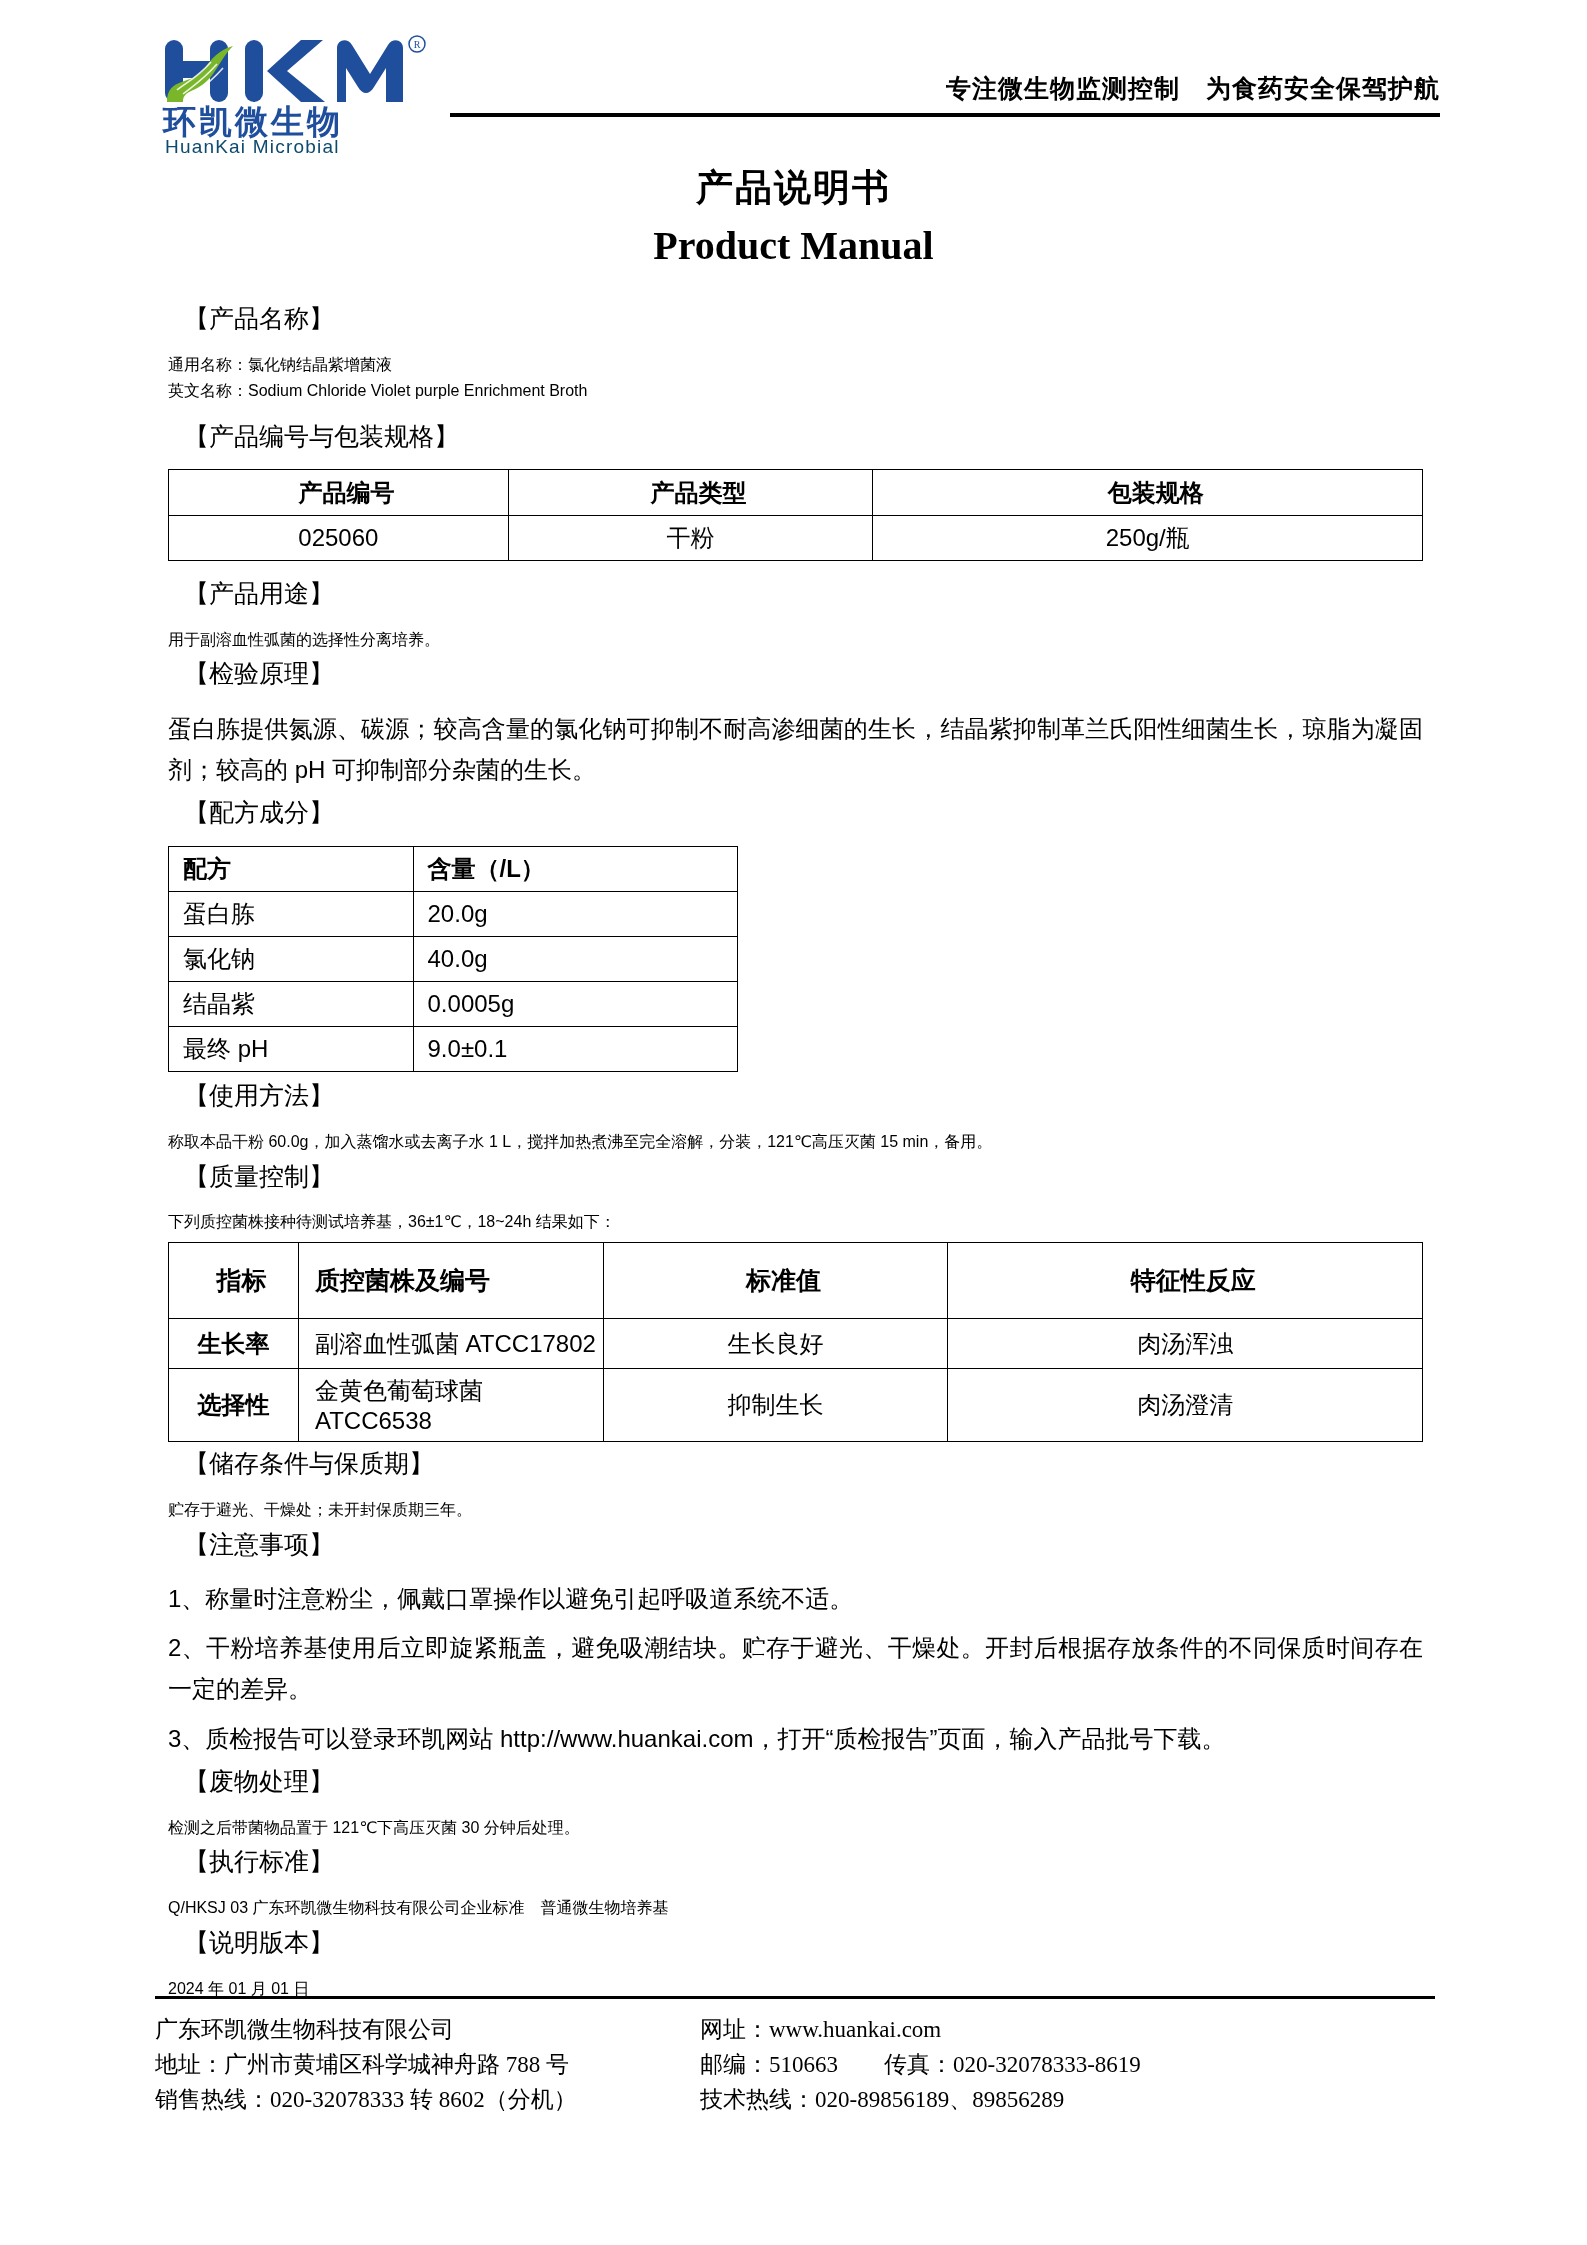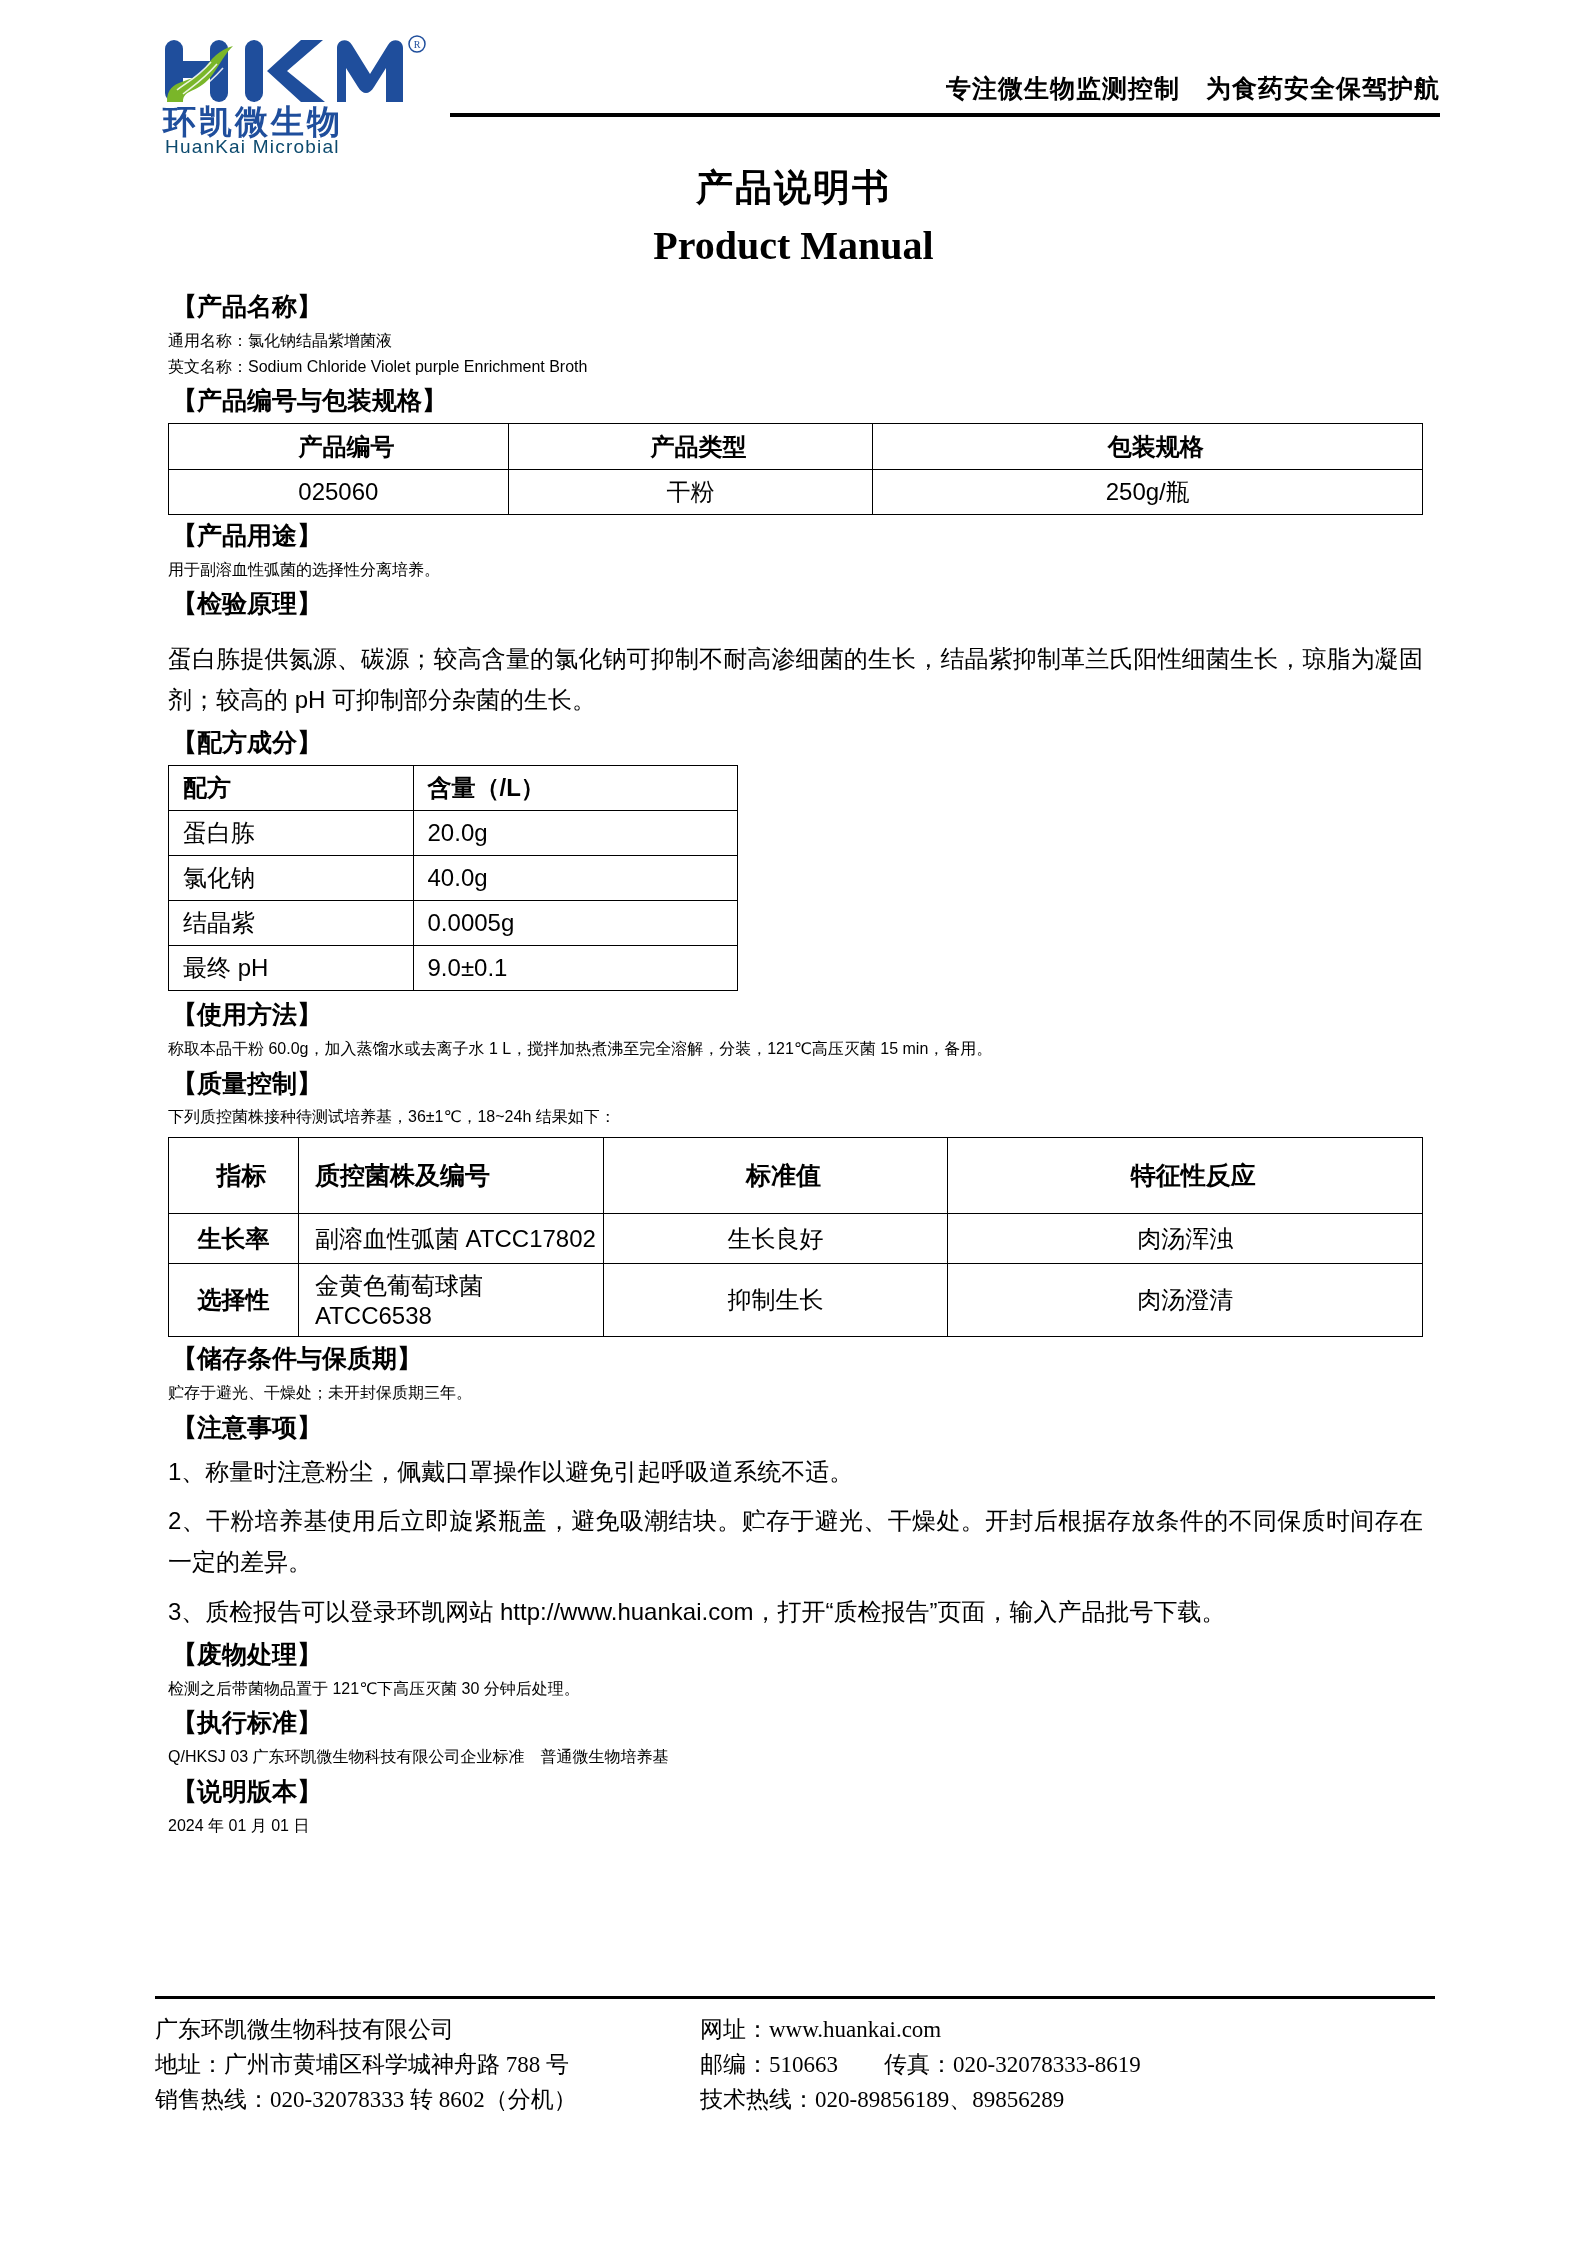--- a/index.html
+++ b/index.html
@@ -83,22 +83,22 @@
   
   .content {
     position: absolute;
     left: 168px;
     top: 286px;
     width: 1255px;
   }
 
   .sec-head {
     font-size: 25px;
-    font-weight: bold;
-    margin: 4px;
+    font-weight: normal;
+    margin: 16px;
     padding: 0;
     line-height: 1.35;
     font-family: "DejaVu Sans", "Liberation Sans", sans-serif;
     letter-spacing: 0px;
   }
   .body-line {
     font-size: 16px;
     line-height: 1.62;
     margin: 0;
     font-family: "Liberation Sans", "DejaVu Sans", sans-serif;

